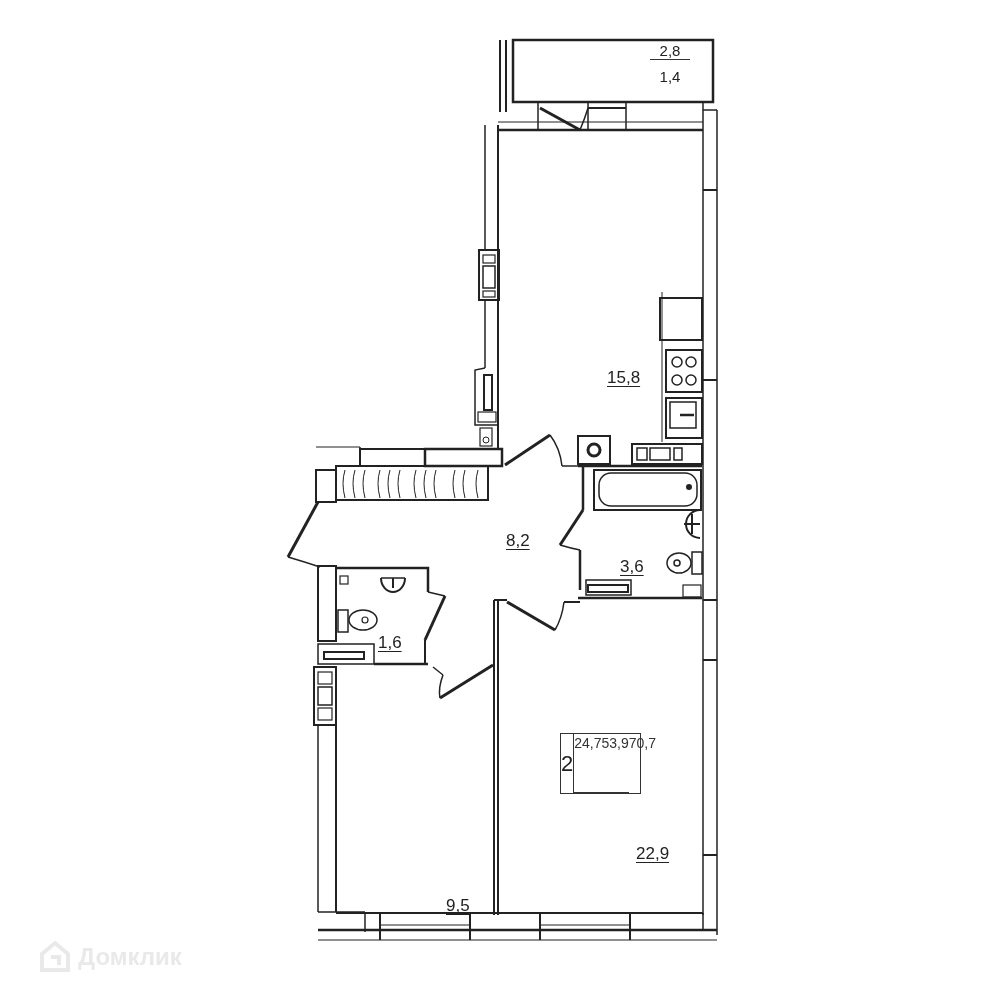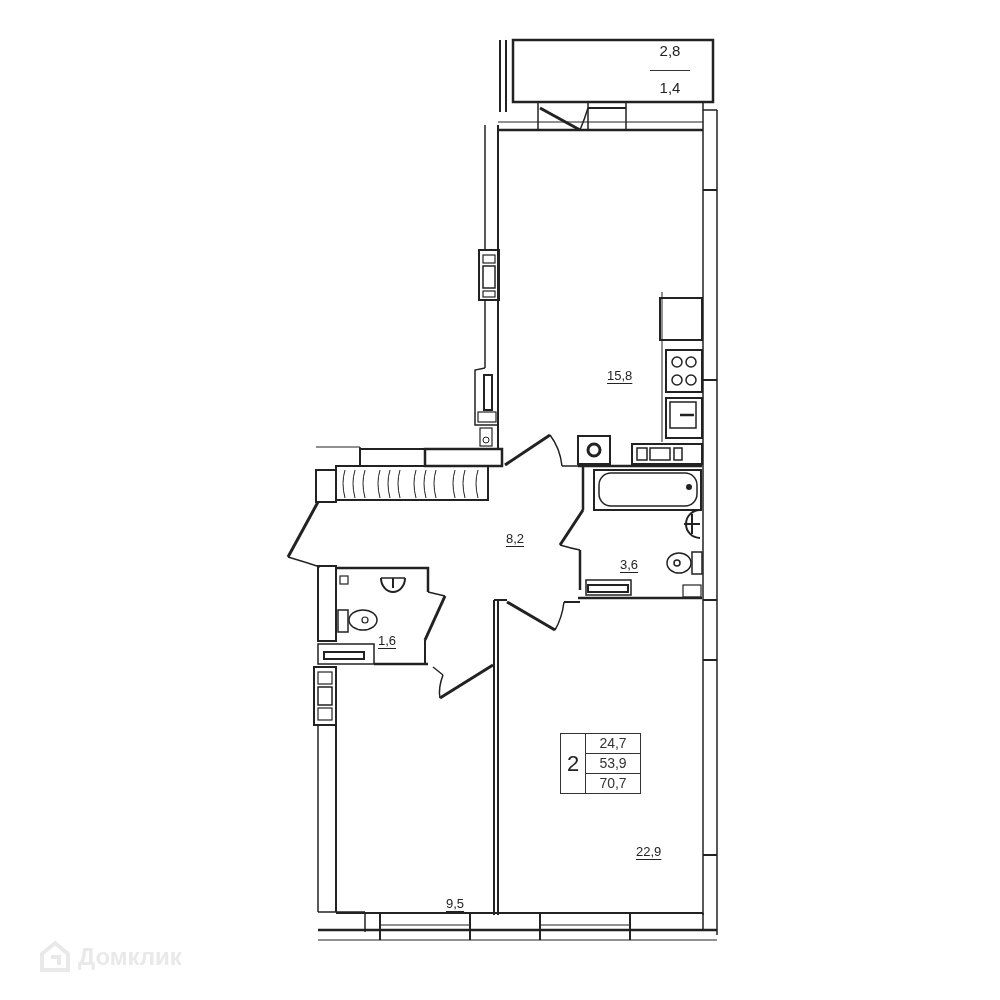--- a/index.html
+++ b/index.html
@@ -1,29 +1,29 @@
 <!DOCTYPE html>
 <html><head>
 <meta charset="utf-8">
 <style>
   html, body { margin:0; padding:0; background:#ffffff; }
   body { width:1000px; height:1000px; position:relative; overflow:hidden;
          font-family:"Liberation Sans", sans-serif; }
   svg.plan { position:absolute; left:0; top:0; width:1000px; height:1000px; }
-  .label { position:absolute; font-family:"Liberation Sans", sans-serif; font-size:13px;
+  .label { position:absolute; font-family:"Liberation Sans", sans-serif; font-size:17px;
            color:#222; text-decoration:underline; text-underline-offset:3px; line-height:1; }
   .balc-frac { position:absolute; left:650px; top:43px; width:40px; text-align:center;
                font-size:15px; color:#222; line-height:1; }
-  .balc-frac .num { display:block; border-bottom:1.5px solid #333; padding-bottom:12px; }
+  .balc-frac .num { display:block; border-bottom:1.5px solid #333; padding-bottom:1px; }
   .balc-frac .den { display:block; padding-top:1px;margin-top:8px; }
   .summary { position:absolute; left:560px; top:733px; width:79px; height:59px;
              border:1.5px solid #333; display:flex; background:#fff; }
   .summary .rooms { width:24px; border-right:1.5px solid #333; display:flex;
                     align-items:center; justify-content:center; font-size:22px; color:#222; }
-  .summary .vals { flex:1; display:flex; flex-direction:column; }
+  .summary .vals { flex:1; display:flex; flex-direction:row; }
   .summary .vals span { flex:1; font-size:14px; color:#333; text-align:center;
                         line-height:19px; border-bottom:1.5px solid #333; }
   .summary .vals span:last-child { border-bottom:none; }
   .watermark { position:absolute; left:38px; top:940px; display:flex; align-items:center;
                gap:6px; color:#e9e9e9; font-weight:bold; font-size:24px; }
   .watermark svg { width:34px; height:34px; }
 </style>
 </head>
 <body>
 

